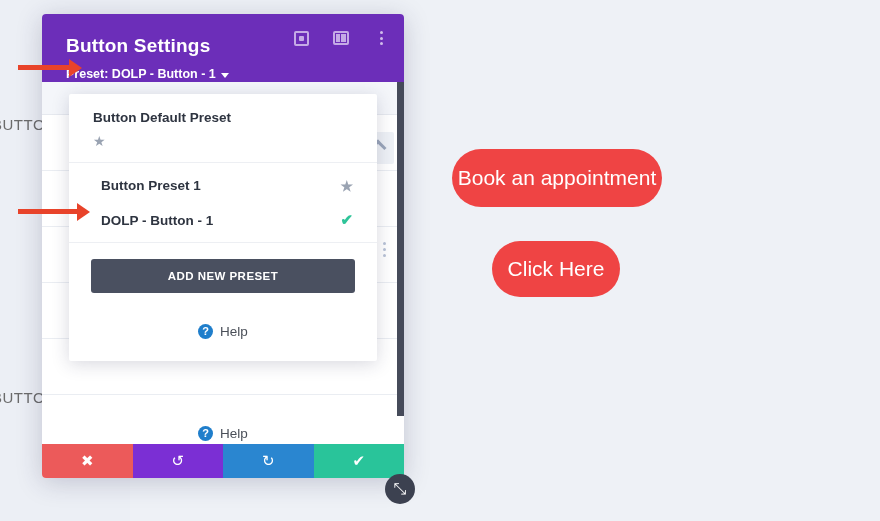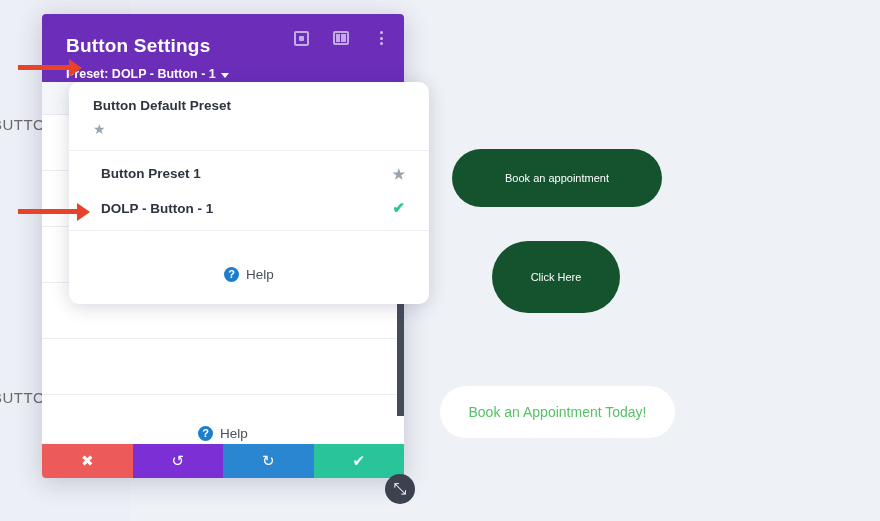--- a/index.html
+++ b/index.html
@@ -53,33 +53,33 @@
   }
   .pv-btn {
     position: absolute;
     display: flex;
     align-items: center;
     justify-content: center;
     text-align: center;
     box-sizing: border-box;
   }
   .pv-btn.green {
-    background: #14532d;
+    background: #ef4444;
     color: #ffffff;
     border-radius: 40px;
-    font-size: 11px;
+    font-size: 21px;
   }
   .pv-btn.white {
     background: #ffffff;
     color: #55c265;
     border-radius: 40px;
     font-size: 14px;
   }
   #pv-book { left: 32px; top: 149px; width: 210px; height: 58px; }
-  #pv-click { left: 72px; top: 241px; width: 128px; height: 72px; }
+  #pv-click { left: 72px; top: 241px; width: 128px; height: 56px; }
   #pv-today { left: 20px; top: 386px; width: 235px; height: 52px; }
 
   
   #modal {
     position: absolute;
     left: 42px;
     top: 14px;
     width: 362px;
     height: 464px;
     background: #ffffff;
@@ -340,25 +340,25 @@
     align-items: center;
     justify-content: center;
     cursor: nwse-resize;
     z-index: 45;
   }
 
   
   #preset-dropdown {
     position: absolute;
     left: 27px;
-    top: 68px;
-    width: 360px;
+    top: 80px;
+    width: 308px;
     background: #ffffff;
     box-shadow: 0 3px 18px rgba(40, 40, 80, .18);
-    border-radius: 10px;
+    border-radius: 2px;
     z-index: 30;
     padding-bottom: 4px;
   }
   .dd-default {
     padding: 16px 24px 14px 24px;
     border-bottom: 1px solid #edeff3;
   }
   .dd-default-title {
     font-size: 13.5px;
     font-weight: bold;
@@ -453,21 +453,20 @@
 <div id="canvas">
 
   <div class="page-strip">
     <div class="strip-label one">BUTTON</div>
     <div class="strip-label two">BUTTON</div>
   </div>
 
   <div class="preview-area">
     <div id="pv-book" class="pv-btn green">Book an appointment</div>
     <div id="pv-click" class="pv-btn green">Click Here</div>
-    <div id="pv-today" class="pv-btn white">Book an Appointment Today!</div>
   </div>
 
   <div id="modal">
 
     <div id="modal-header">
       <div class="modal-title">Button Settings</div>
 
       <div class="preset-line">
         <span>Preset: DOLP - Button - 1</span>
         <span class="caret-down"></span>
@@ -535,20 +534,21 @@
           <span>Button Preset 1</span>
           <span class="star">★</span>
         </div>
         <div class="dd-item">
           <span>DOLP - Button - 1</span>
           <span class="check">✔</span>
         </div>
       </div>
 
       <div class="dd-actions">
+        <button class="dd-btn">ADD NEW PRESET</button>
       </div>
 
       <div class="dd-help">
         <span class="help-badge">?</span>
         <span>Help</span>
       </div>
     </div>
 
     <div id="resize-handle">⤡</div>
   </div>

